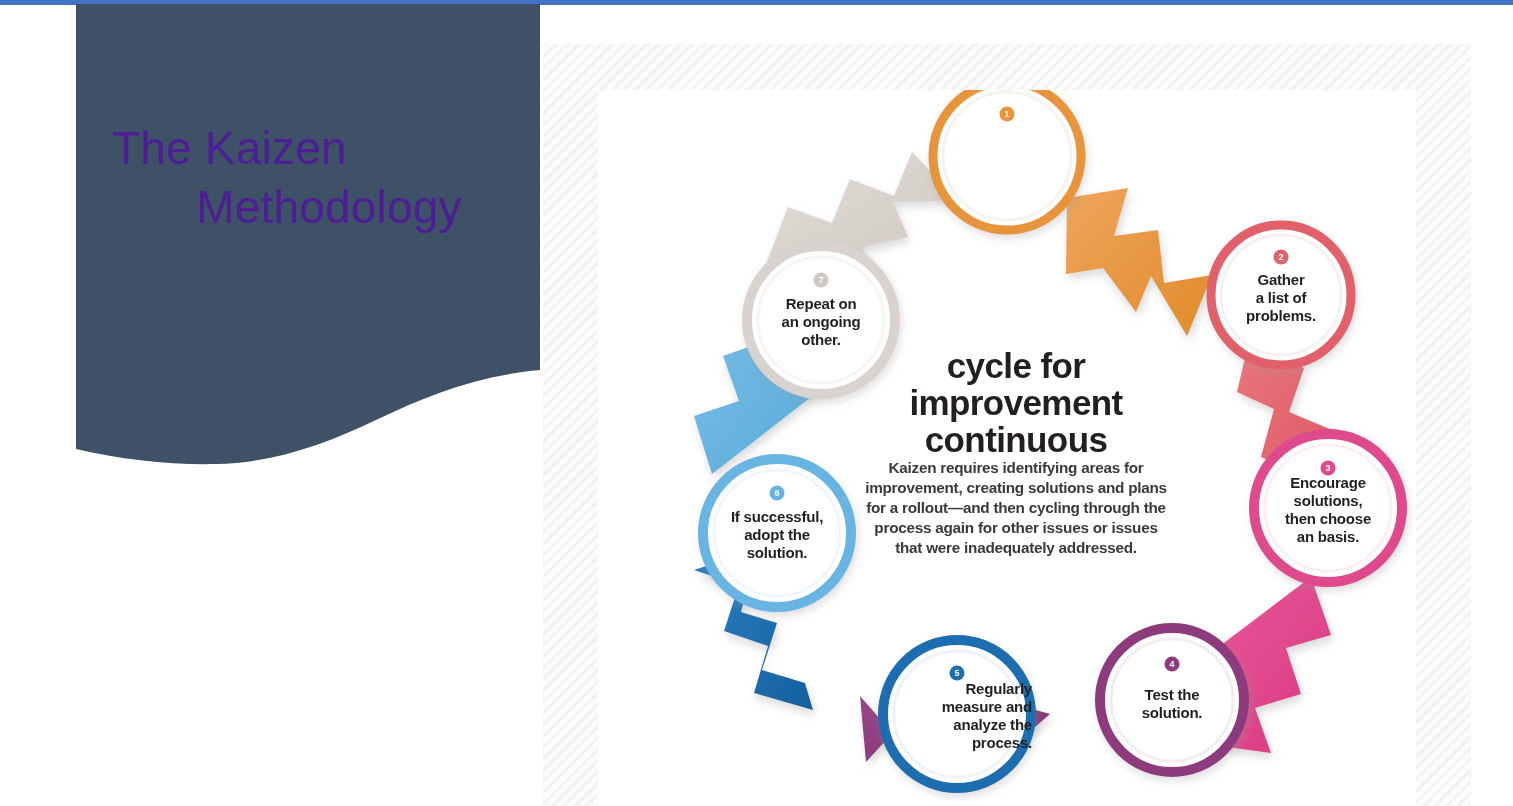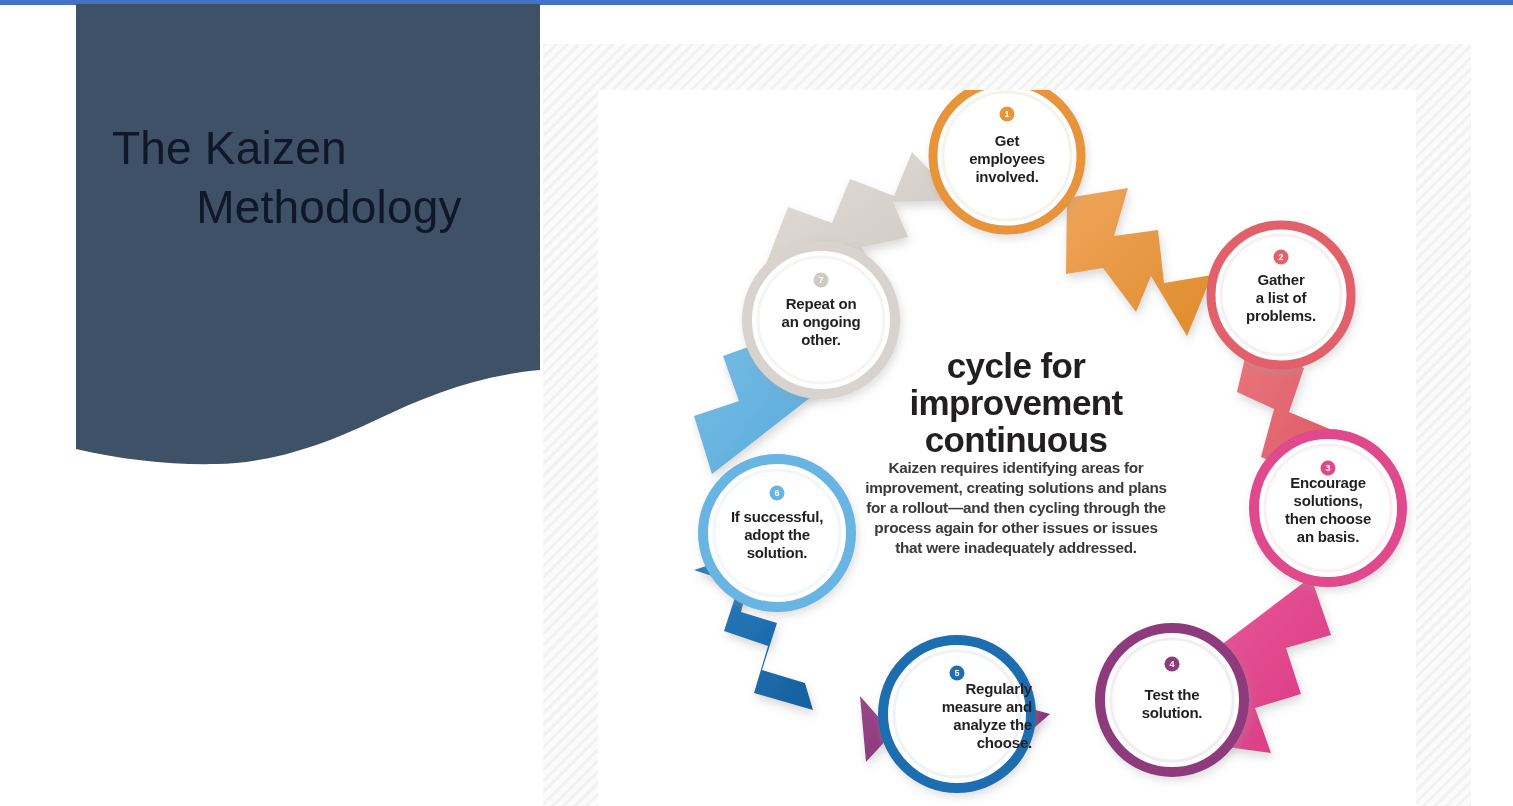--- a/index.html
+++ b/index.html
@@ -40,21 +40,21 @@
     width: 464px;
     height: 470px;
   }
   #title-panel svg { display: block; }
 
   #title-text {
     position: absolute;
     left: 36px;
     top: 115px;
     width: 400px;
-    color: #0f172a;
+    color: #4c1d95;
     font-size: 46px;
     line-height: 1.28;
     font-weight: 400;
     letter-spacing: 0.2px;
     text-align: left;
   }
   #title-text .ln2 {
     display: block;
     padding-left: 34px;
     text-align: center;
@@ -271,25 +271,20 @@
         </svg>
 
         <div class="node-num" style="left:399px; top:18px;  width:20px;">1</div>
         <div class="node-num" style="left:673px; top:161px; width:20px;">2</div>
         <div class="node-num" style="left:720px; top:372px; width:20px;">3</div>
         <div class="node-num" style="left:564px; top:568px; width:20px;">4</div>
         <div class="node-num" style="left:349px; top:577px; width:20px;">5</div>
         <div class="node-num" style="left:169px; top:397px; width:20px;">6</div>
         <div class="node-num" style="left:213px; top:184px; width:20px;">7</div>
 
-        <div class="node-label" style="left:329px; top:42px; width:160px;">
-          <div>Get</div>
-          <div>employees</div>
-          <div>involved.</div>
-        </div>
 
         <div class="node-label" style="left:608px; top:181px; width:150px;">
           <div>Gather</div>
           <div>a list of</div>
           <div>problems.</div>
         </div>
 
         <div class="node-label" style="left:655px; top:384px; width:150px;">
           <div>Encourage</div>
           <div>solutions,</div>
@@ -299,21 +294,21 @@
 
         <div class="node-label" style="left:499px; top:596px; width:150px;">
           <div>Test the</div>
           <div>solution.</div>
         </div>
 
         <div class="node-label" style="left:284px; top:590px; width:150px;text-align:right;">
           <div>Regularly</div>
           <div>measure and</div>
           <div>analyze the</div>
-          <div>choose.</div>
+          <div>process.</div>
         </div>
 
         <div class="node-label" style="left:104px; top:418px; width:150px;">
           <div>If successful,</div>
           <div>adopt the</div>
           <div>solution.</div>
         </div>
 
         <div class="node-label" style="left:148px; top:205px; width:150px;">
           <div>Repeat on</div>

